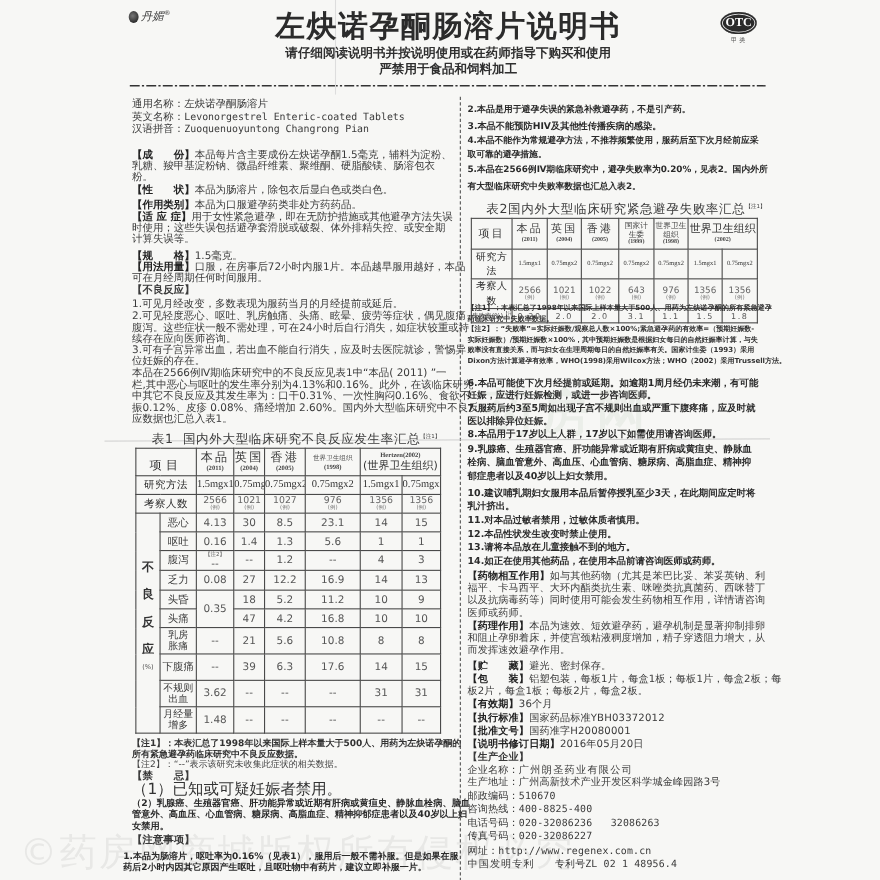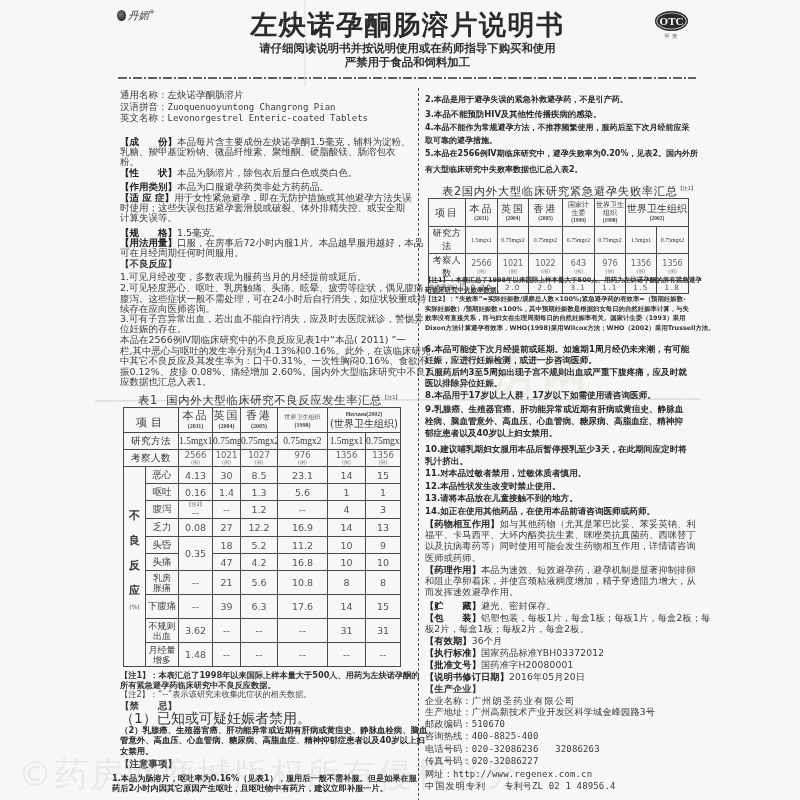--- a/index.html
+++ b/index.html
@@ -72,22 +72,22 @@
 <div class="abs logo-dot"></div>
 <div class="abs logo-txt"><span>丹媚</span><sup>®</sup></div>
 <div class="abs title">左炔诺孕酮肠溶片说明书</div>
 <div class="abs sub" style="top:42px">请仔细阅读说明书并按说明使用或在药师指导下购买和使用</div>
 <div class="abs sub" style="top:56px">严禁用于食品和饲料加工</div>
 <div class="abs otc">OTC</div>
 <div class="abs otc-cls">甲类</div>
 
 <div class="abs lt" style="left:120px;top:89px">
   <div class="ln11"><span>通用名称：</span><span>左炔诺孕酮肠溶片</span></div>
+  <div class="ln11"><span>英文名称：</span><span class="mono">Levonorgestrel Enteric-coated Tablets</span></div>
   <div class="ln11"><span>汉语拼音：</span><span class="mono">Zuoquenuoyuntong Changrong Pian</span></div>
-  <div class="ln11"><span>英文名称：</span><span class="mono">Levonorgestrel Enteric-coated Tablets</span></div>
 </div>
 
 <div class="abs lt pre" style="left:120px;top:137px"><span class="b">【成　　份】</span><span>本品每片含主要成份左炔诺孕酮1.5毫克，辅料为淀粉、
 乳糖、羧甲基淀粉钠、微晶纤维素、聚维酮、硬脂酸镁、肠溶包衣
 粉。</span></div>
 <div class="abs lt pre" style="left:120px;top:168px"><span class="b">【性　　状】</span><span>本品为肠溶片，除包衣后显白色或类白色。</span></div>
 <div class="abs lt pre" style="left:120px;top:182px"><span class="b">【作用类别】</span><span>本品为口服避孕药类非处方药药品。</span></div>
 <div class="abs lt pre" style="left:120px;top:193px"><span class="b">【适 应 症】</span><span>用于女性紧急避孕，即在无防护措施或其他避孕方法失误
 时使用；这些失误包括避孕套滑脱或破裂、体外排精失控、或安全期
 计算失误等。</span></div>

